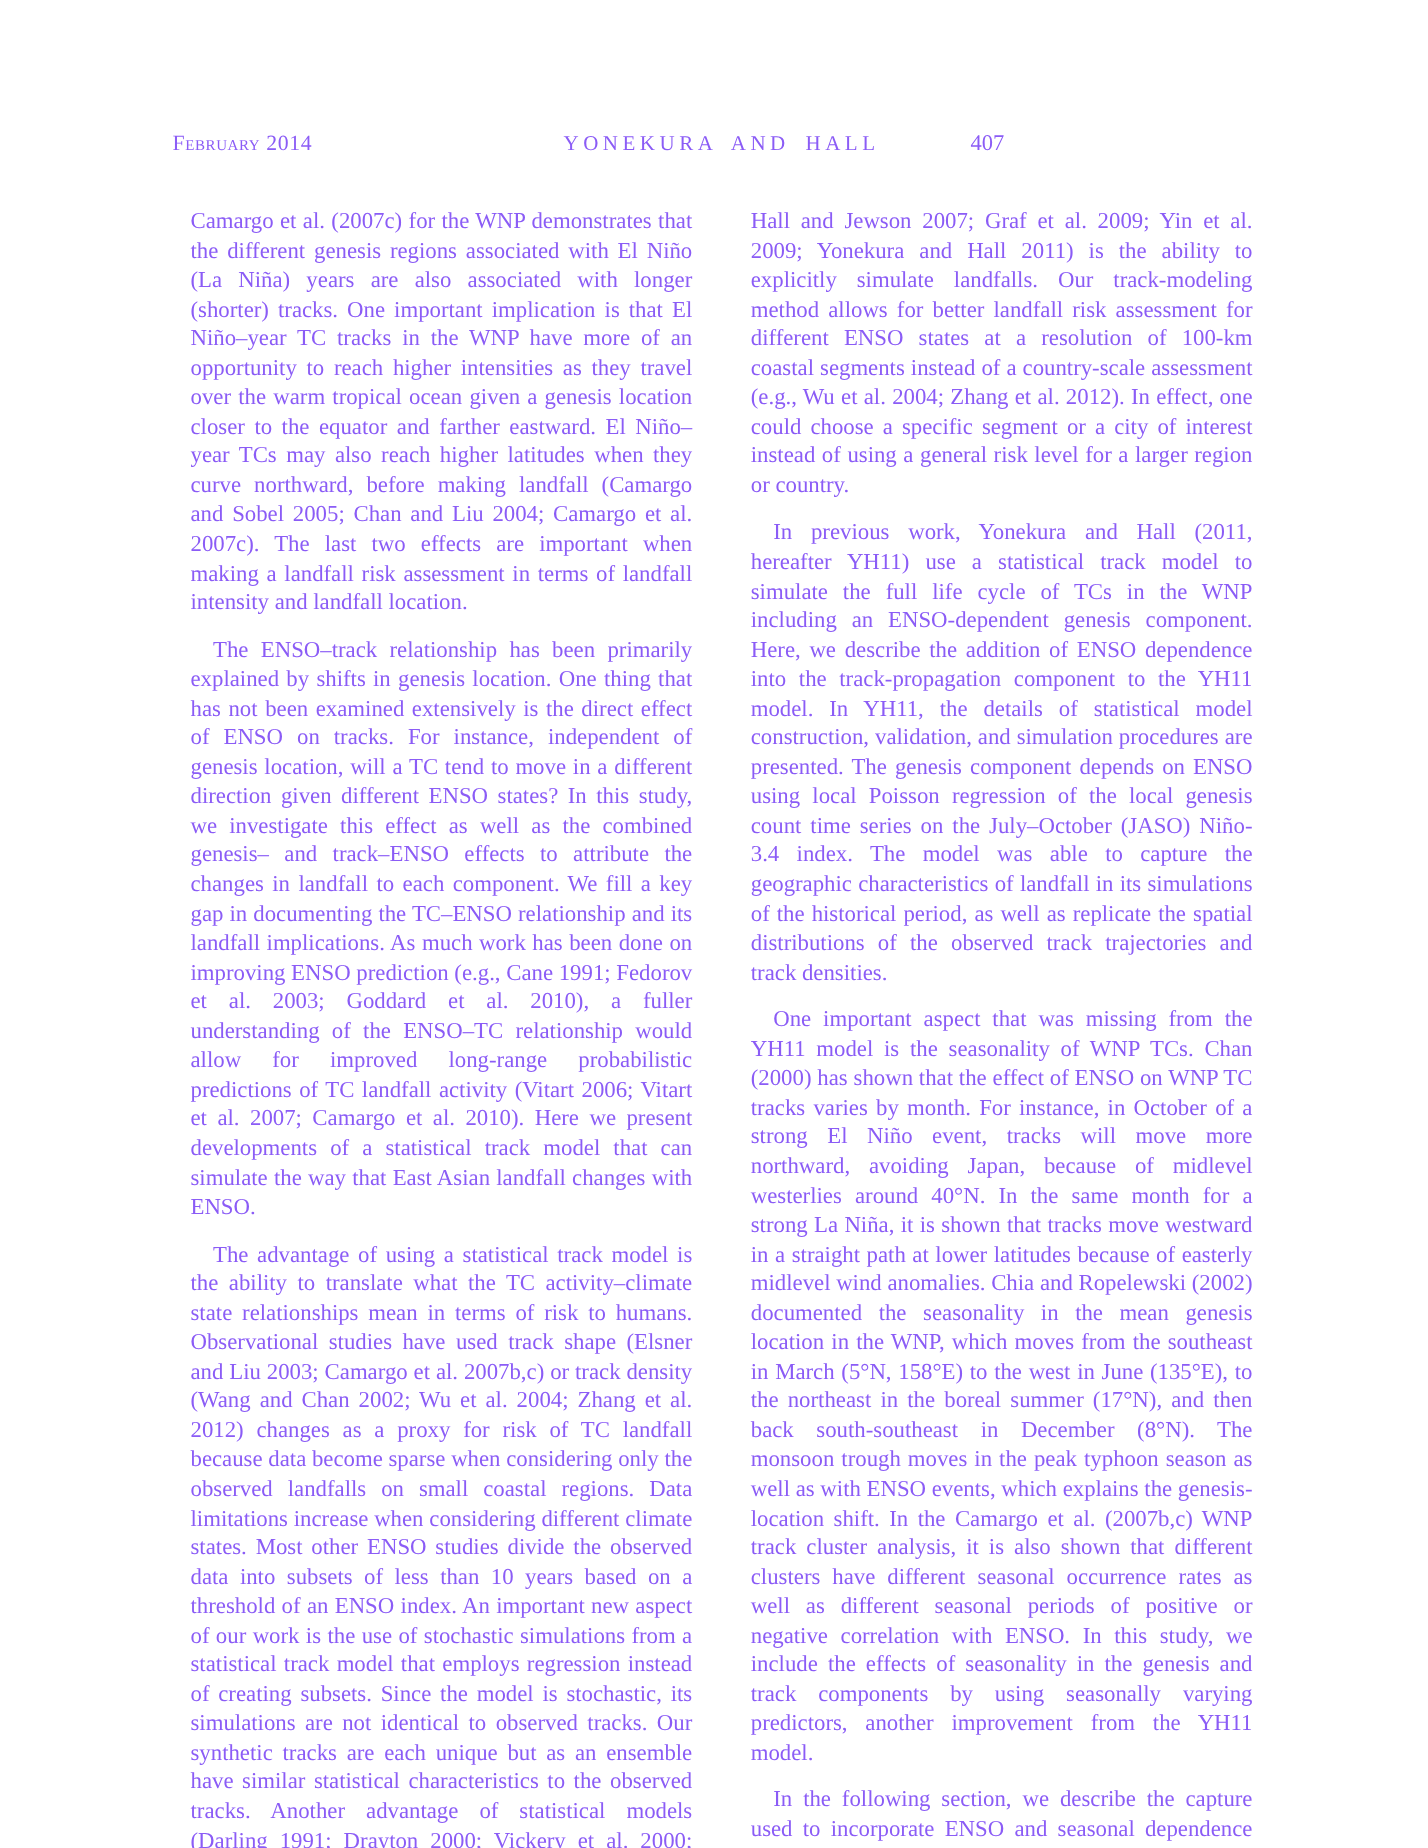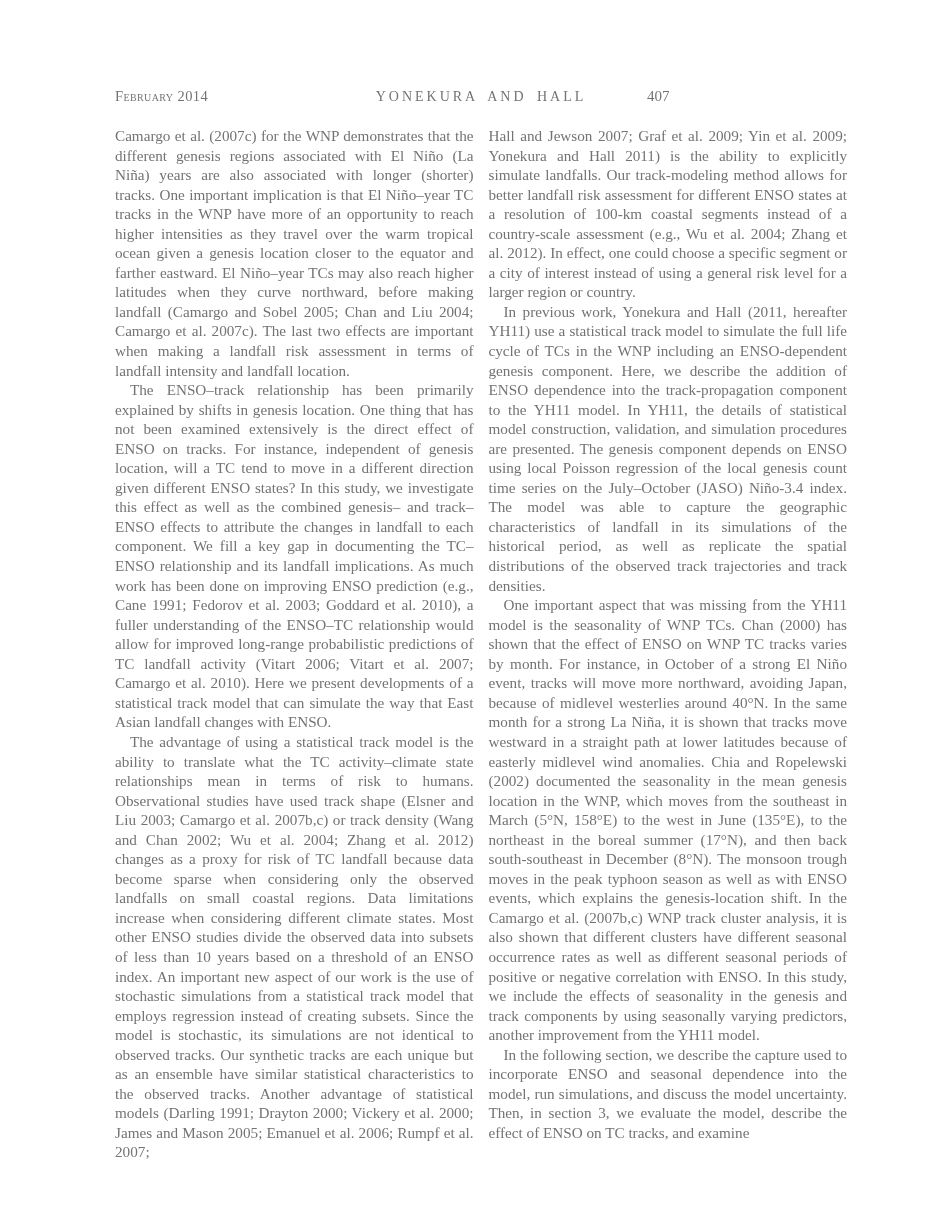--- a/index.html
+++ b/index.html
@@ -3,21 +3,21 @@
 <meta charset="utf-8">
 <style>
   * { margin: 0; padding: 0; box-sizing: border-box; }
   html, body { background: #ffffff; }
   .page {
     position: relative;
     width: 952px;
     height: 1232px;
     background: #ffffff;
     font-family: "Liberation Serif", "DejaVu Serif", serif;
-    color: #737373;
+    color: #8b5cf6;
     overflow: hidden;
   }
   .content {
     position: absolute;
     left: 115px;
     top: 88px;
     width: 732px;
   }
   .running-header {
     display: flex;
@@ -48,21 +48,21 @@
     gap: 15px;
   }
   .col {
     width: 358.5px;
     text-align: justify;
     font-size: 15.2px;
     line-height: 19.55px;
     hyphens: auto;
     -webkit-hyphens: auto;
   }
-  .para { margin: 0; }
+  .para { margin: 12px; }
   .para.indent { text-indent: 15px; }
 </style>
 </head>
 <body>
 
 <div class="page">
   <div class="content">
 
     <div class="running-header">
       <span class="issue-date">February 2014</span>

